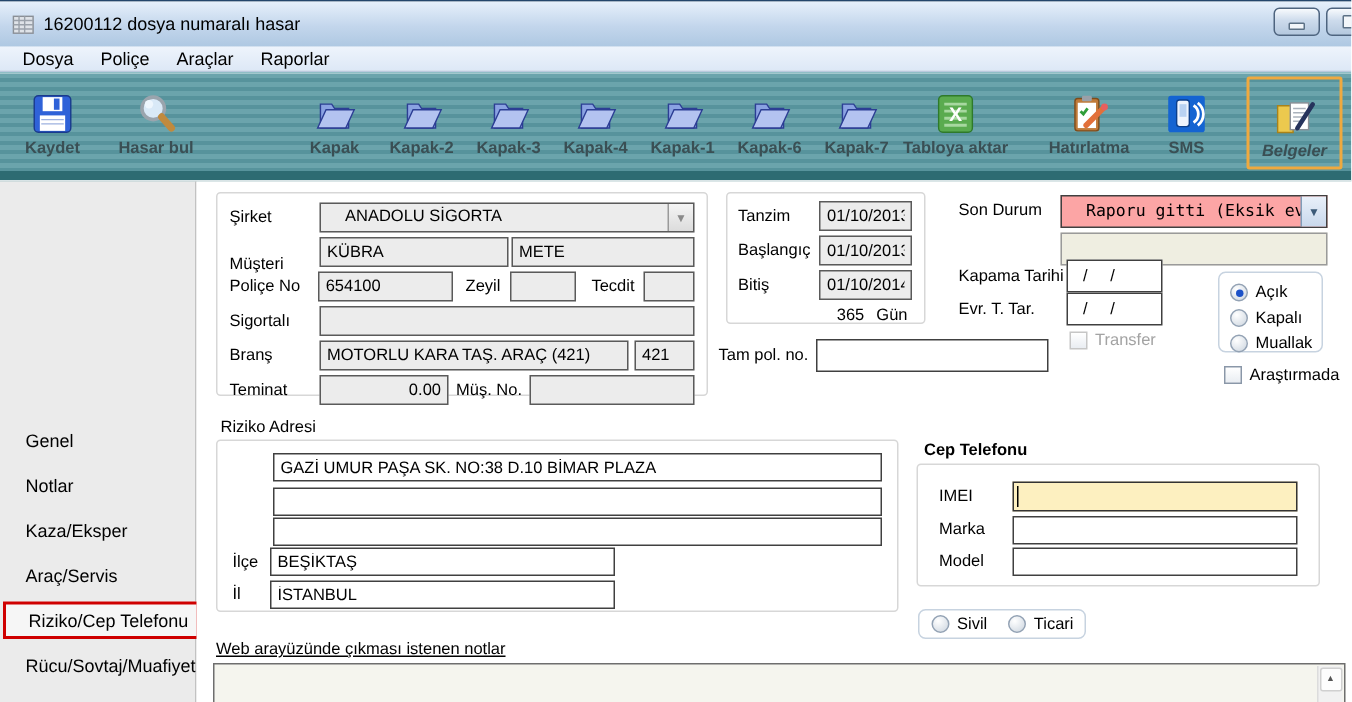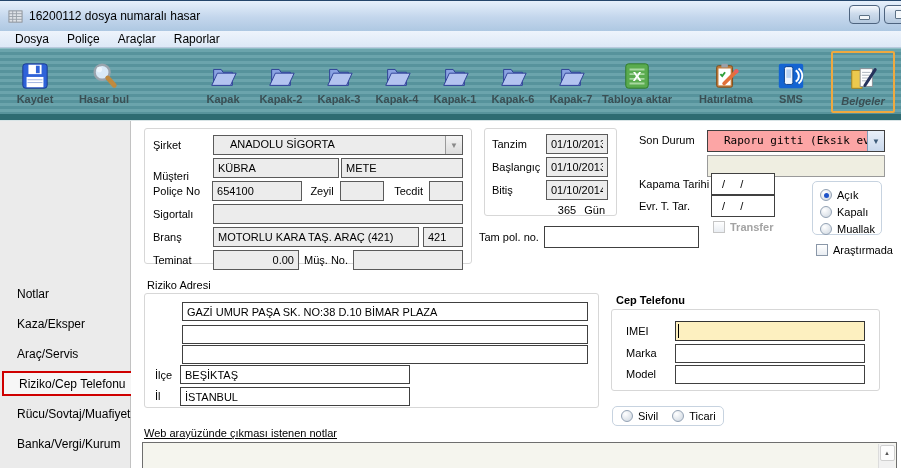--- a/index.html
+++ b/index.html
@@ -52,21 +52,21 @@
 
   .groupbox { border:1px solid #d7d7d7; border-radius:3px; background:#fff; }
   .radiobox { border:1px solid #c7d3e0; border-radius:5px; background:#fff; }
 
   .frow { display:flex; align-items:center; height:20px; margin-bottom:3px; }
   .radio { width:12px; height:12px; border-radius:50%; border:1px solid #93a2b4; background:radial-gradient(circle at 35% 30%, #ffffff, #ccd5df); position:relative; flex-shrink:0; }
   .radio.checked::after { content:''; position:absolute; left:3px; top:3px; width:5px; height:5px; border-radius:50%; background:#1d52c8; }
   .chk { width:12px; height:12px; border:1px solid #8a97a8; background:linear-gradient(#fff,#e9edf2); flex-shrink:0; }
   .chk.disabled { border-color:#c6c6c6; }
   .opt-label { font-size:11px; margin-left:5px; }
-  .disabled-text { color:#a3a3a3;font-weight:bold; }
+  .disabled-text { color:#a3a3a3; }
 
   .caret { width:1px; height:14px; background:#000; margin-left:2px; }
   .imei { background:#fdf0c0; border:1px solid #333; display:flex; align-items:center; }
 
   .notes-label { font-size:11px; text-decoration:underline; }
   .notes-area { background:#f5f5ee; border:1px solid #6e6e6e; position:relative; }
   .sb { position:absolute; right:1px; top:1px; bottom:1px; width:17px; background:#f1f1f1; border-left:1px solid #dcdcdc; }
   .sb-up { width:15px; height:16px; margin:1px auto 0; background:#fdfdfd; border:1px solid #d0d0d0; border-radius:2px; display:flex; align-items:center; justify-content:center; font-size:6px; color:#555; }
 </style>
 </head>
@@ -234,20 +234,21 @@
             </svg>
         </span>
         <span class="tlabel">Belgeler</span>
       </div>
     </div>
   </div>
   <div class="toolbar-strip"></div>
 
   <div class="main">
     <div class="sidebar">
+      <div class="side-item">Genel</div>
       <div class="side-item">Notlar</div>
       <div class="side-item">Kaza/Eksper</div>
       <div class="side-item">Araç/Servis</div>
       <div class="side-item selected">Riziko/Cep Telefonu</div>
       <div class="side-item">Rücu/Sovtaj/Muafiyet</div>
       <div class="side-item">Banka/Vergi/Kurum</div>
     </div>
 
     <div class="content">
 

